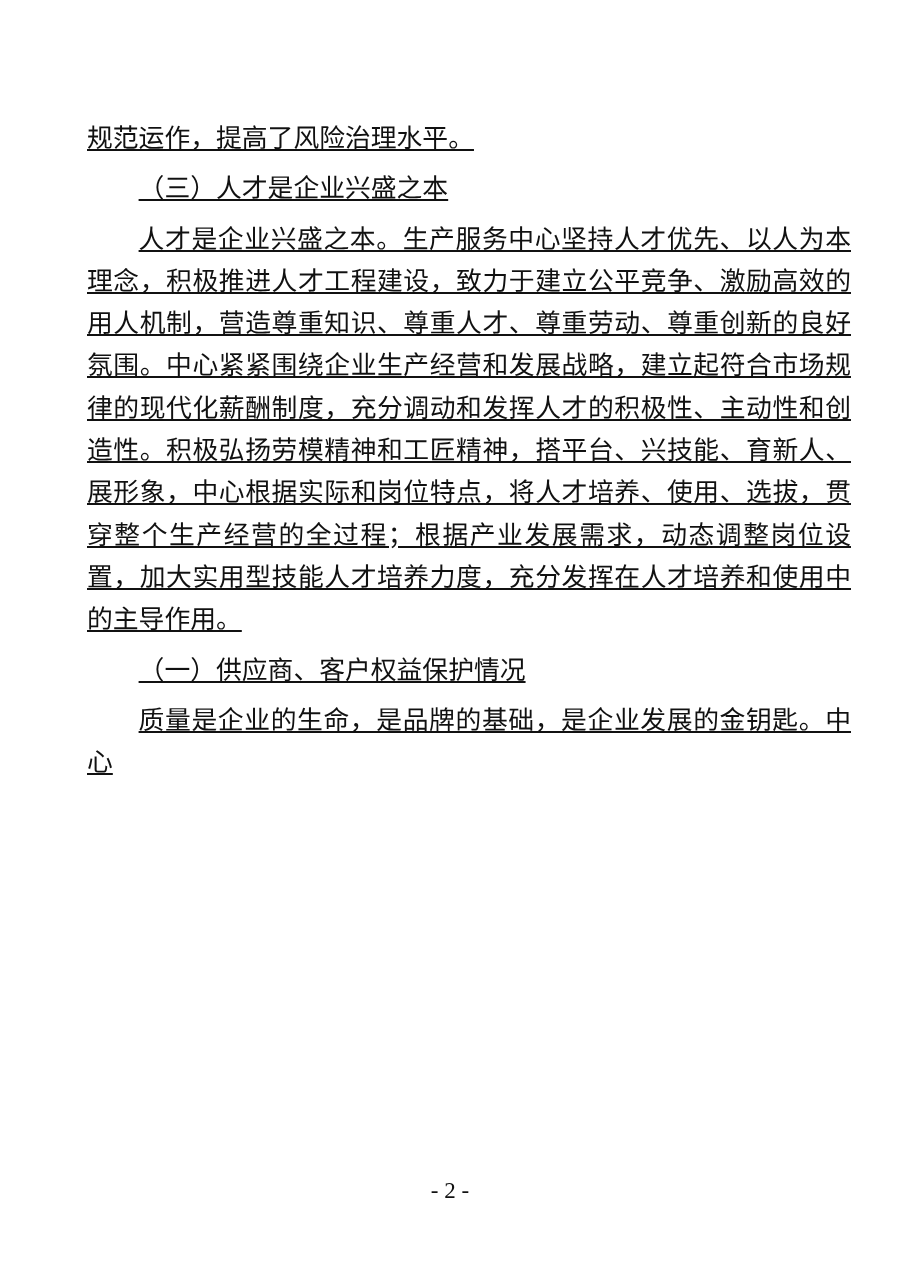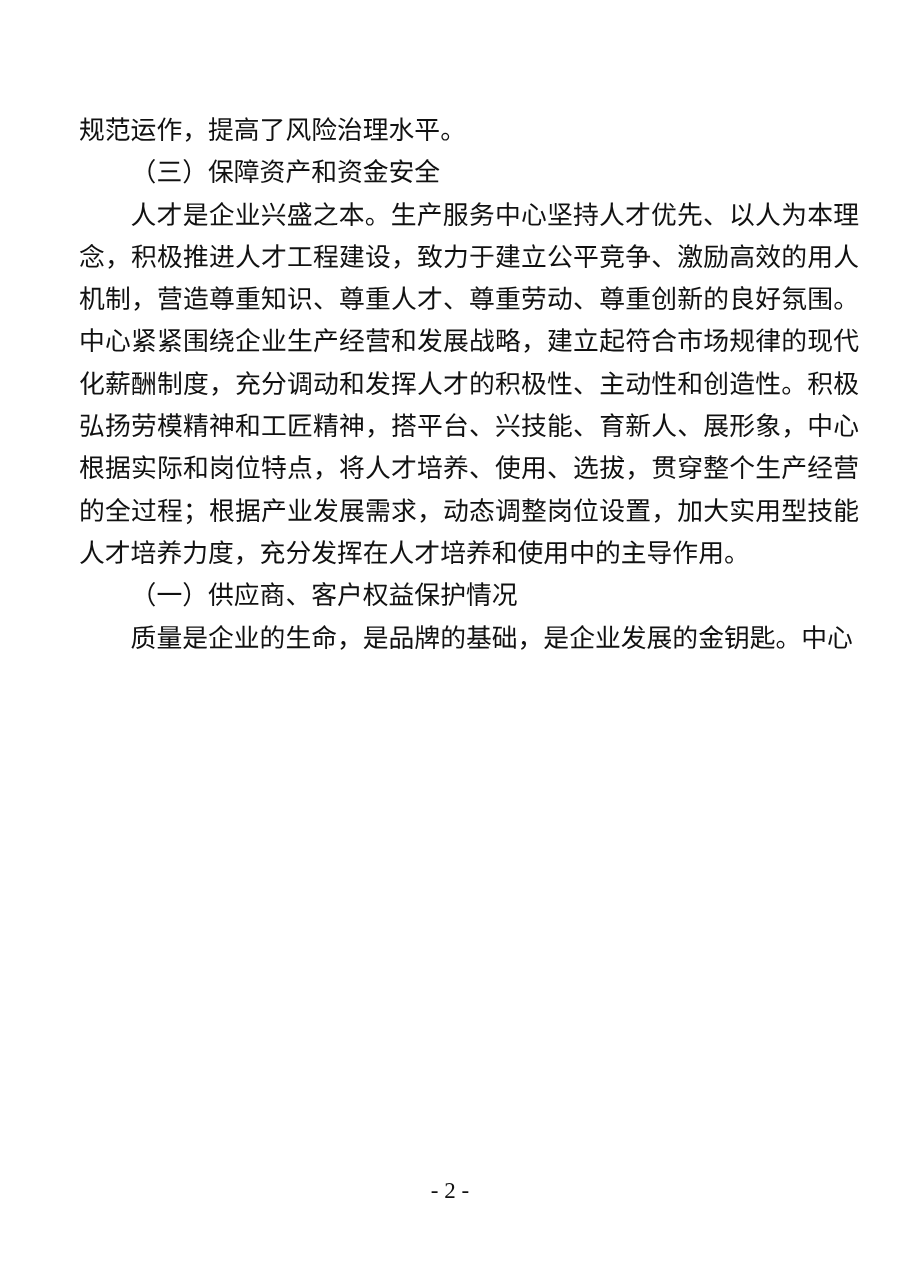--- a/index.html
+++ b/index.html
@@ -27,22 +27,23 @@
     left: 79px;
     top: 110px;
     width: 780px;
     font-size: 25.8px;
     line-height: 42.3px;
     text-align: justify;
     text-justify: inter-character;
     letter-spacing: 0;
   }
   .content p {
-    margin: 0;
+    margin: 8px;
     padding: 0;
+    text-decoration: underline;
   }
   .para {
     text-indent: 2em;
   }
   .para.noindent {
     text-indent: 0;
   }
   
   .h-kai {
     text-indent: 2em;
@@ -73,21 +74,21 @@
 </style>
 </head>
 <body>
 
 <div class="page">
 
   <div class="content">
     <p class="para noindent">规范运作，提高了风险治理水平。</p>
 
 
-    <p class="h-kai">（三）保障资产和资金安全</p>
+    <p class="h-kai">（三）人才是企业兴盛之本</p>
 
     <p class="para">人才是企业兴盛之本。生产服务中心坚持人才优先、以人为本理念，积极推进人才工程建设，致力于建立公平竞争、激励高效的用人机制，营造尊重知识、尊重人才、尊重劳动、尊重创新的良好氛围。中心紧紧围绕企业生产经营和发展战略，建立起符合市场规律的现代化薪酬制度，充分调动和发挥人才的积极性、主动性和创造性。积极弘扬劳模精神和工匠精神，搭平台、兴技能、育新人、展形象，中心根据实际和岗位特点，将人才培养、使用、选拔，贯穿整个生产经营的全过程；根据产业发展需求，动态调整岗位设置，加大实用型技能人才培养力度，充分发挥在人才培养和使用中的主导作用。</p>
 
 
     <p class="h-kai">（一）供应商、客户权益保护情况</p>
 
 
 
     <p class="para">质量是企业的生命，是品牌的基础，是企业发展的金钥匙。中心</p>
   </div>

